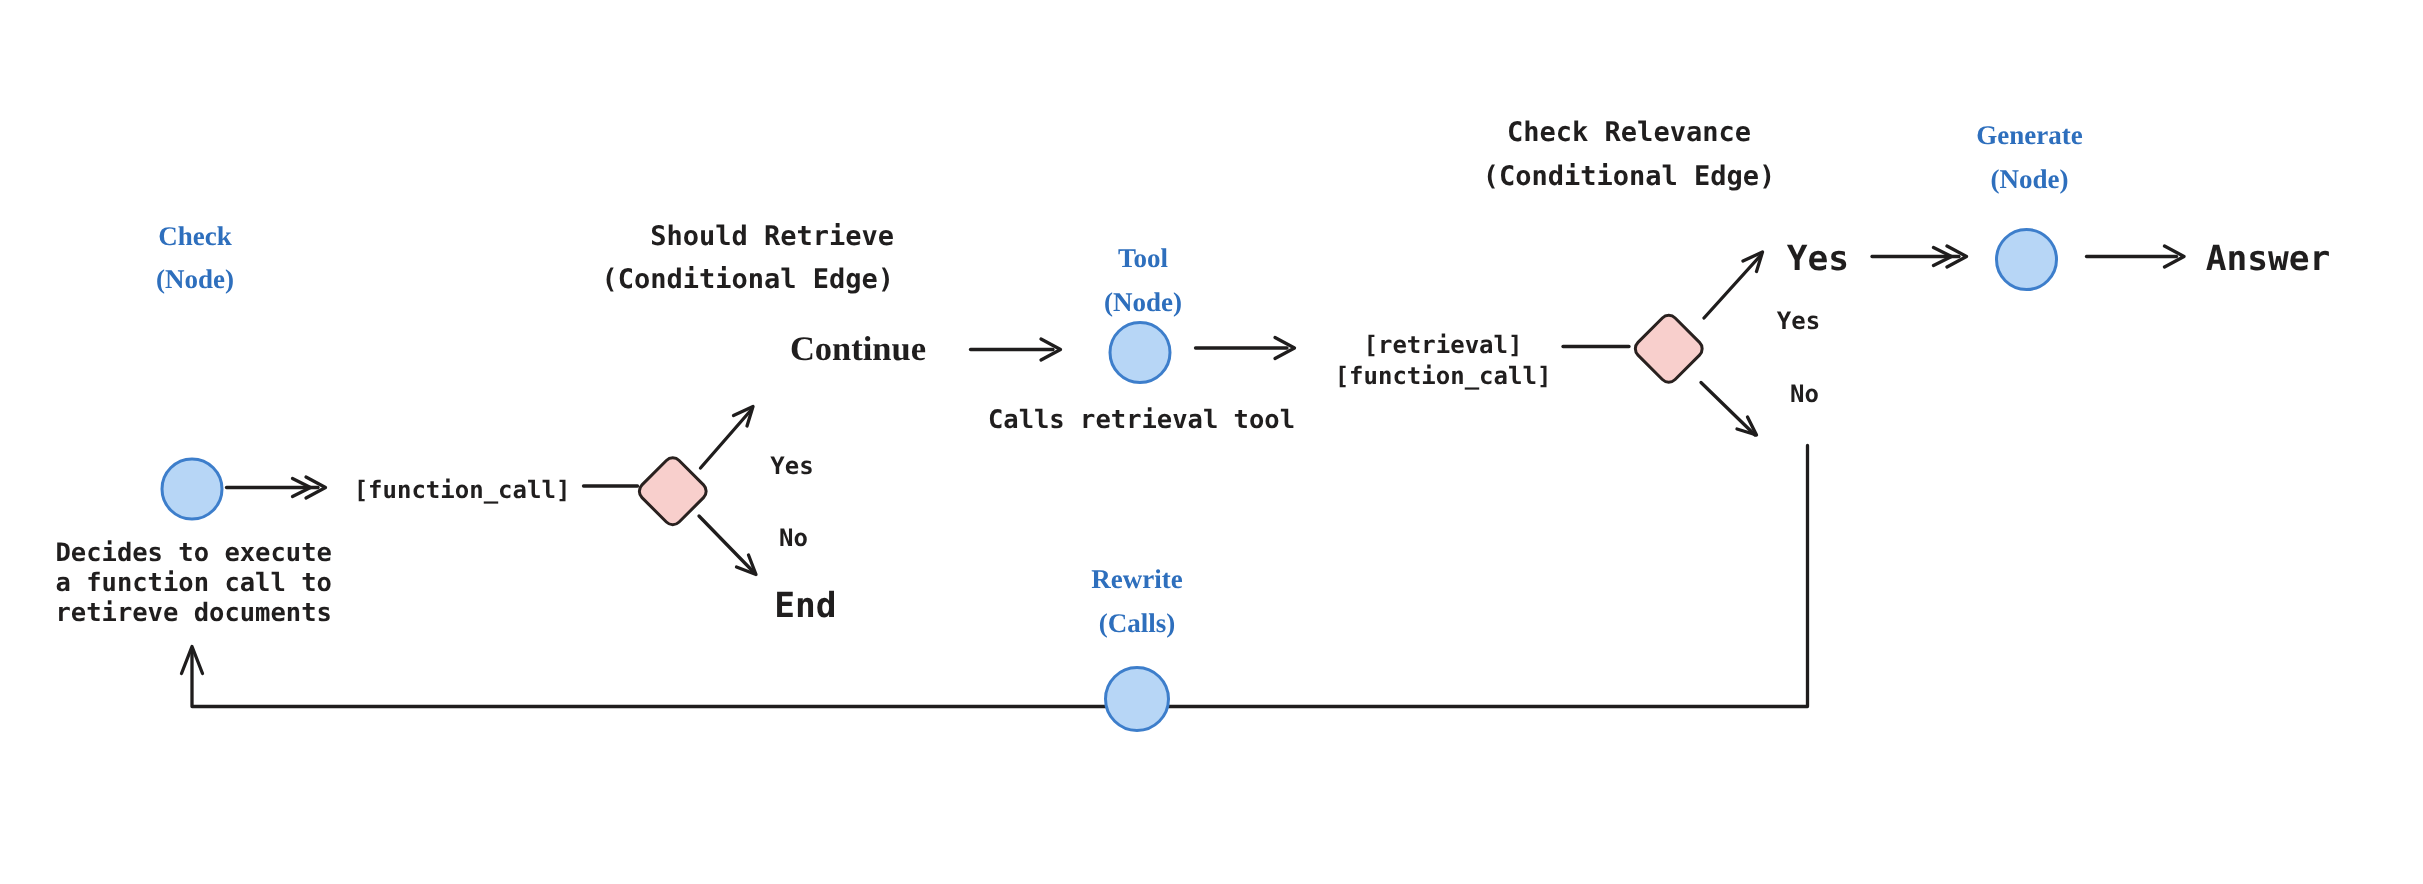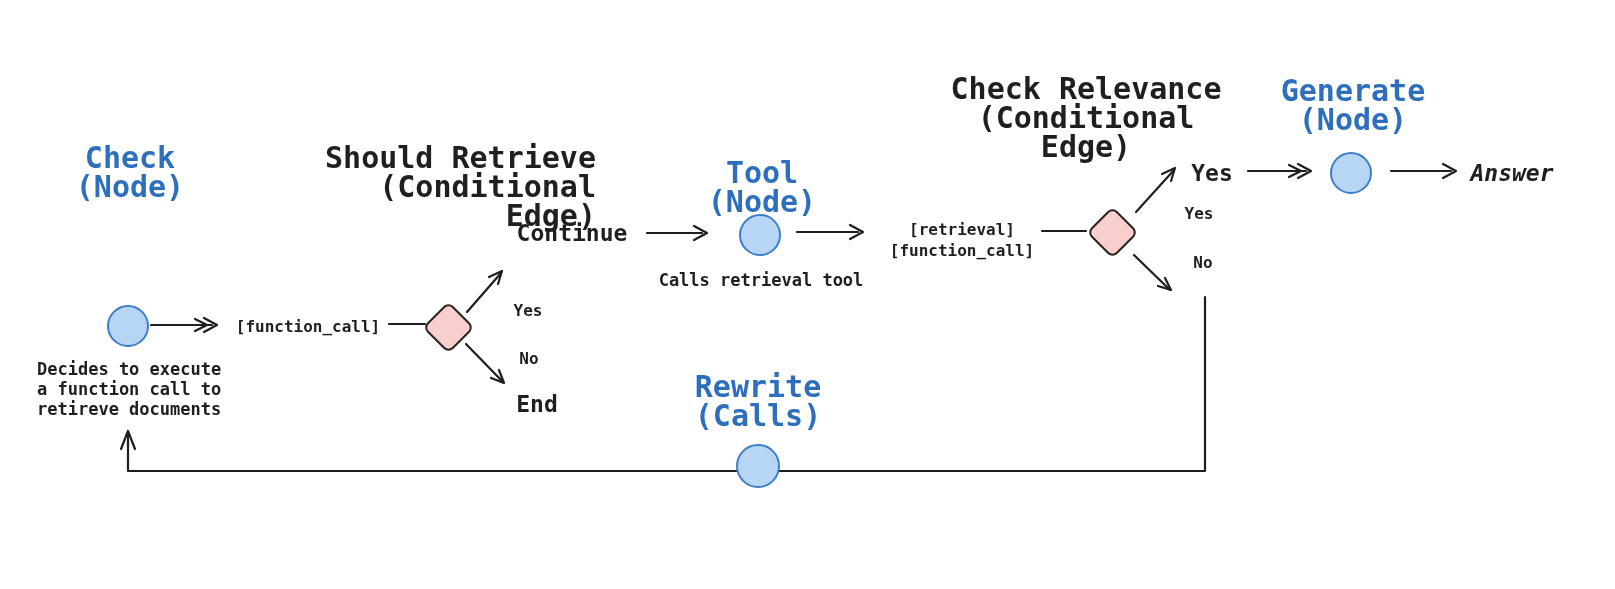--- a/index.html
+++ b/index.html
@@ -11,24 +11,24 @@
   html,body{margin:0;padding:0;background:var(--bg);}
   .canvas{
     position:relative;width:1615px;height:589px;background:var(--bg);
     font-family:"DejaVu Sans Mono","Liberation Mono",monospace;
     color:var(--dark-text);overflow:hidden;
   }
   .abs{position:absolute;}
   .edges{position:absolute;left:0;top:0;z-index:0;}
   .edges path{fill:none;stroke:var(--edge-color);stroke-width:2.2;stroke-linecap:round;stroke-linejoin:round;}
   .title{
-    font-size:30px;font-weight:bold;line-height:29px;text-align:center;
+    font-size:18px;font-weight:bold;line-height:29px;text-align:center;
     white-space:pre-line;z-index:2;letter-spacing:0;
   }
-  .blue{color:var(--blue-text);}
+  .blue{color:var(--blue-text);font-family:Liberation Serif, serif;}
   .big-label{font-size:23px;font-weight:bold;line-height:26px;text-align:center;z-index:2;}
   .small-label{font-size:16px;font-weight:bold;line-height:21px;text-align:center;white-space:pre-line;z-index:2;}
   .caption{font-size:17px;font-weight:bold;line-height:20px;white-space:pre-line;z-index:2;}
   .caption.left{text-align:left;}
   .caption.center{text-align:center;}
   .circle-node{
     box-sizing:border-box;border-radius:50%;
     background:var(--node-fill);border:2.5px solid var(--node-stroke);z-index:1;
   }
   .diamond{
@@ -110,27 +110,27 @@
   <div class="abs circle-node" style="left:739px;top:214px;width:42px;height:42px;"></div>
   <div class="abs circle-node" style="left:1330px;top:152px;width:42px;height:42px;"></div>
   <div class="abs circle-node" style="left:736px;top:444px;width:44px;height:44px;"></div>
 
   <div class="abs diamond" style="left:430px;top:309px;"></div>
   <div class="abs diamond" style="left:1094px;top:214px;"></div>
 
   <div class="abs small-label" style="left:218px;top:316px;width:180px;">[function_call]</div>
   <div class="abs small-label" style="left:872px;top:219px;width:180px;">[retrieval]
 [function_call]</div>
-  <div class="abs big-label" style="left:502px;top:220px;width:140px;">Continue</div>
+  <div class="abs big-label" style="left:502px;top:220px;width:140px;font-family:Liberation Serif, serif;">Continue</div>
   <div class="abs big-label" style="left:487px;top:391px;width:100px;">End</div>
   <div class="abs small-label" style="left:498px;top:300px;width:60px;">Yes</div>
   <div class="abs small-label" style="left:499px;top:348px;width:60px;">No</div>
   <div class="abs big-label" style="left:1162px;top:160px;width:100px;">Yes</div>
   <div class="abs small-label" style="left:1169px;top:203px;width:60px;">Yes</div>
   <div class="abs small-label" style="left:1173px;top:252px;width:60px;">No</div>
-  <div class="abs big-label" style="left:1432px;top:160px;width:160px;font-style:italic;">Answer</div>
+  <div class="abs big-label" style="left:1432px;top:160px;width:160px;">Answer</div>
 
   <div class="abs caption left" style="left:37px;top:359px;width:210px;">Decides to execute
 a function call to
 retireve documents</div>
   <div class="abs caption center" style="left:641px;top:270px;width:240px;">Calls retrieval tool</div>
 
 </div>
 
 </body></html>

